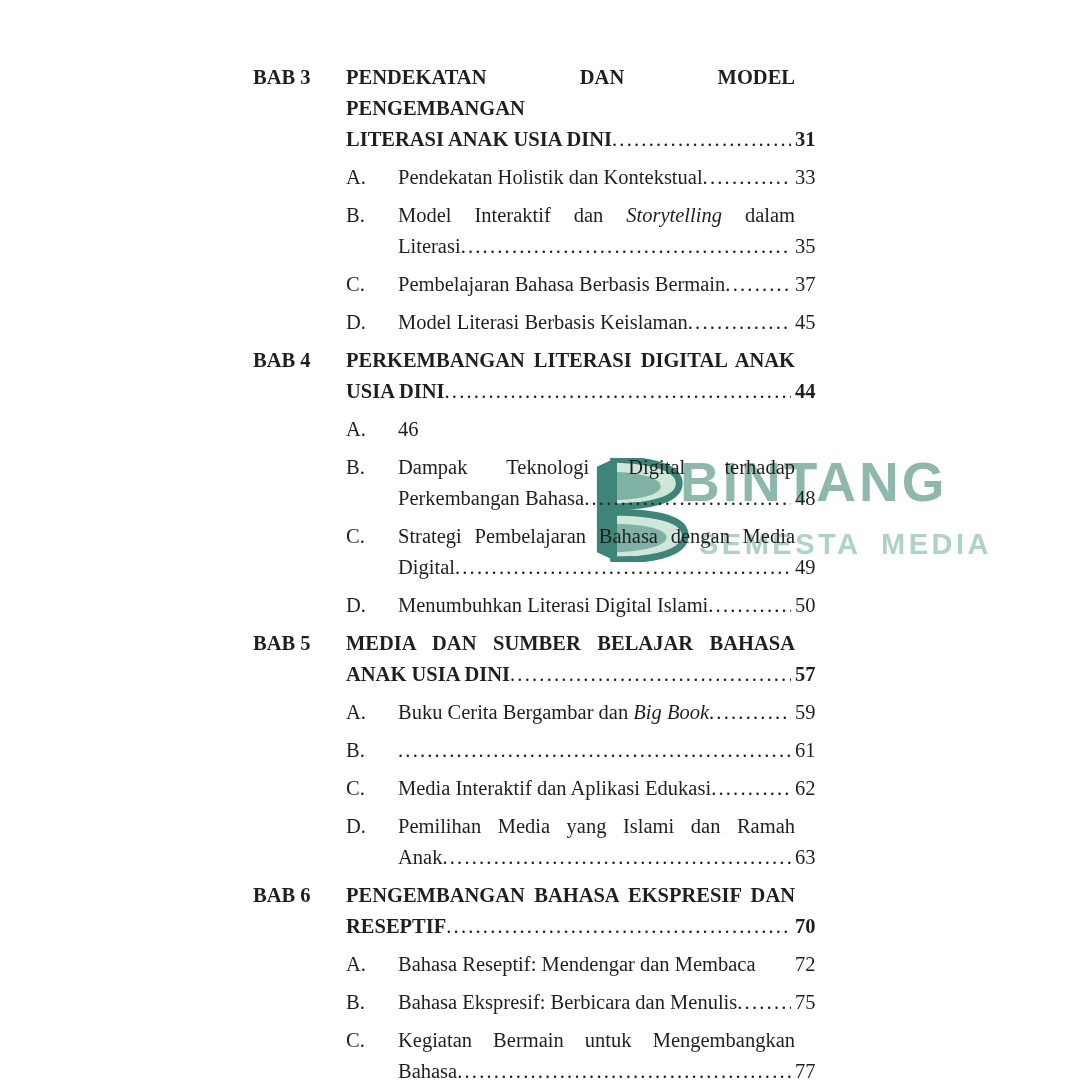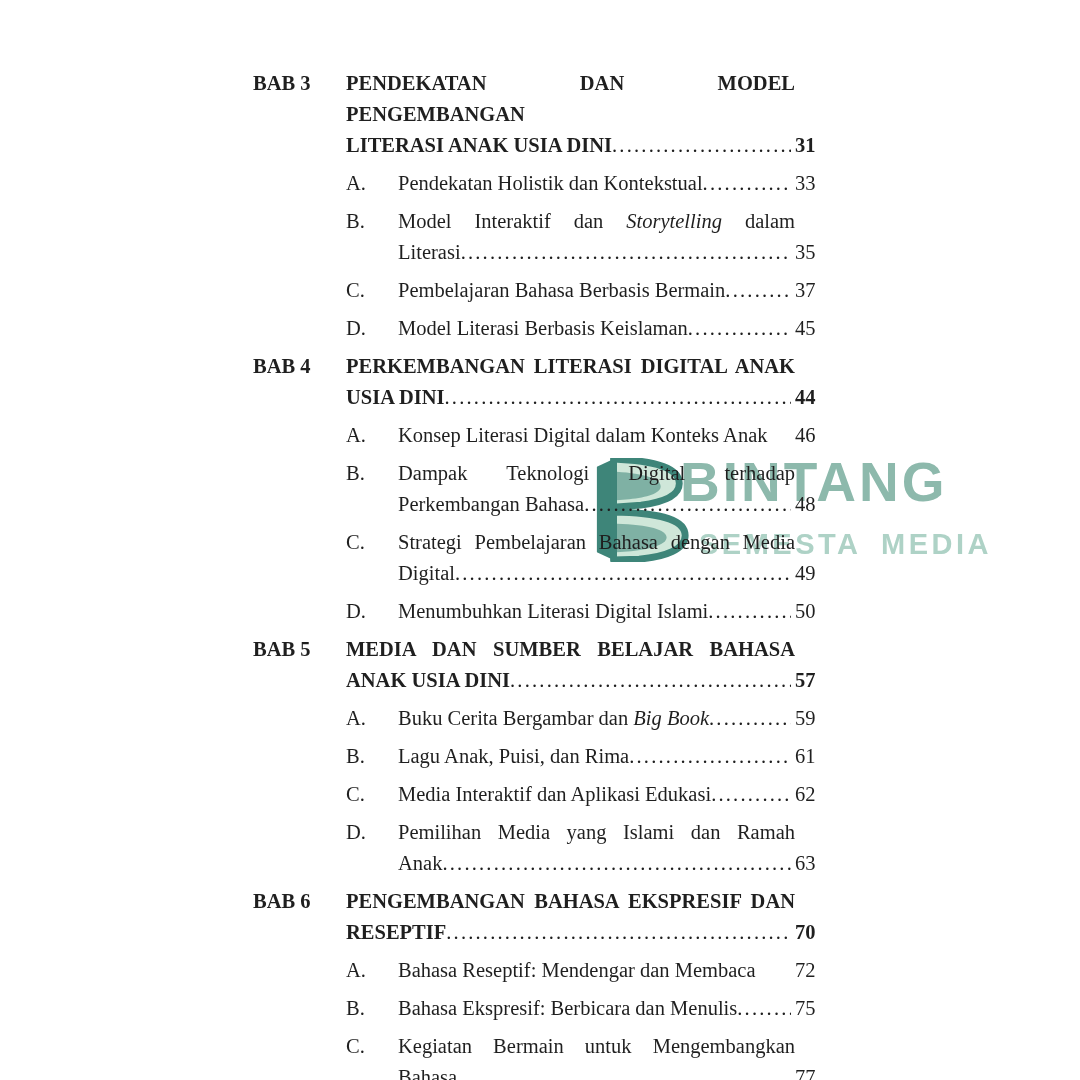--- a/index.html
+++ b/index.html
@@ -28,21 +28,21 @@
   }
 
   
   .content{
     position:relative;z-index:2;
     padding:58px 239px 0 253px;
     font-size:20.5px;
   }
   .row{display:flex;align-items:baseline;line-height:31px;white-space:pre;}
   .row.entry{margin-top:7px;}
-  .row.first{margin-top:10px;}
+  .row.first{margin-top:4px;}
   .lbl{flex:none;width:93px;font-weight:700;}
   .letter{flex:none;width:52px;}
   .txt{flex:none;}
   .txt.grow{flex:1 1 auto;min-width:0;}
   .just{text-align:justify;text-align-last:justify;white-space:normal;}
   .bold{font-weight:700;}
   .leader{
     flex:1 1 auto;min-width:0;overflow:hidden;white-space:nowrap;
     font-weight:400;margin-right:4px;
   }
@@ -125,21 +125,20 @@
     </div>
     <div class="row">
       <span class="lbl"></span>
       <span class="txt bold">USIA DINI</span>
       <span class="leader"></span>
       <span class="pg bold">44</span>
     </div>
     <div class="row entry">
       <span class="lbl"></span>
       <span class="letter">A.</span>
-      <span class="txt grow">Konsep Literasi Digital dalam Konteks Anak</span>
       <span class="pg">46</span>
     </div>
     <div class="row entry">
       <span class="lbl"></span>
       <span class="letter">B.</span>
       <span class="txt grow just">Dampak Teknologi Digital terhadap</span>
       <span class="pgsp"></span>
     </div>
     <div class="row">
       <span class="lbl"></span>
@@ -183,21 +182,20 @@
     <div class="row entry">
       <span class="lbl"></span>
       <span class="letter">A.</span>
       <span class="txt"><span>Buku Cerita Bergambar dan </span><i>Big Book</i></span>
       <span class="leader"></span>
       <span class="pg">59</span>
     </div>
     <div class="row entry">
       <span class="lbl"></span>
       <span class="letter">B.</span>
-      <span class="txt">Lagu Anak, Puisi, dan Rima</span>
       <span class="leader"></span>
       <span class="pg">61</span>
     </div>
     <div class="row entry">
       <span class="lbl"></span>
       <span class="letter">C.</span>
       <span class="txt">Media Interaktif dan Aplikasi Edukasi</span>
       <span class="leader"></span>
       <span class="pg">62</span>
     </div>

